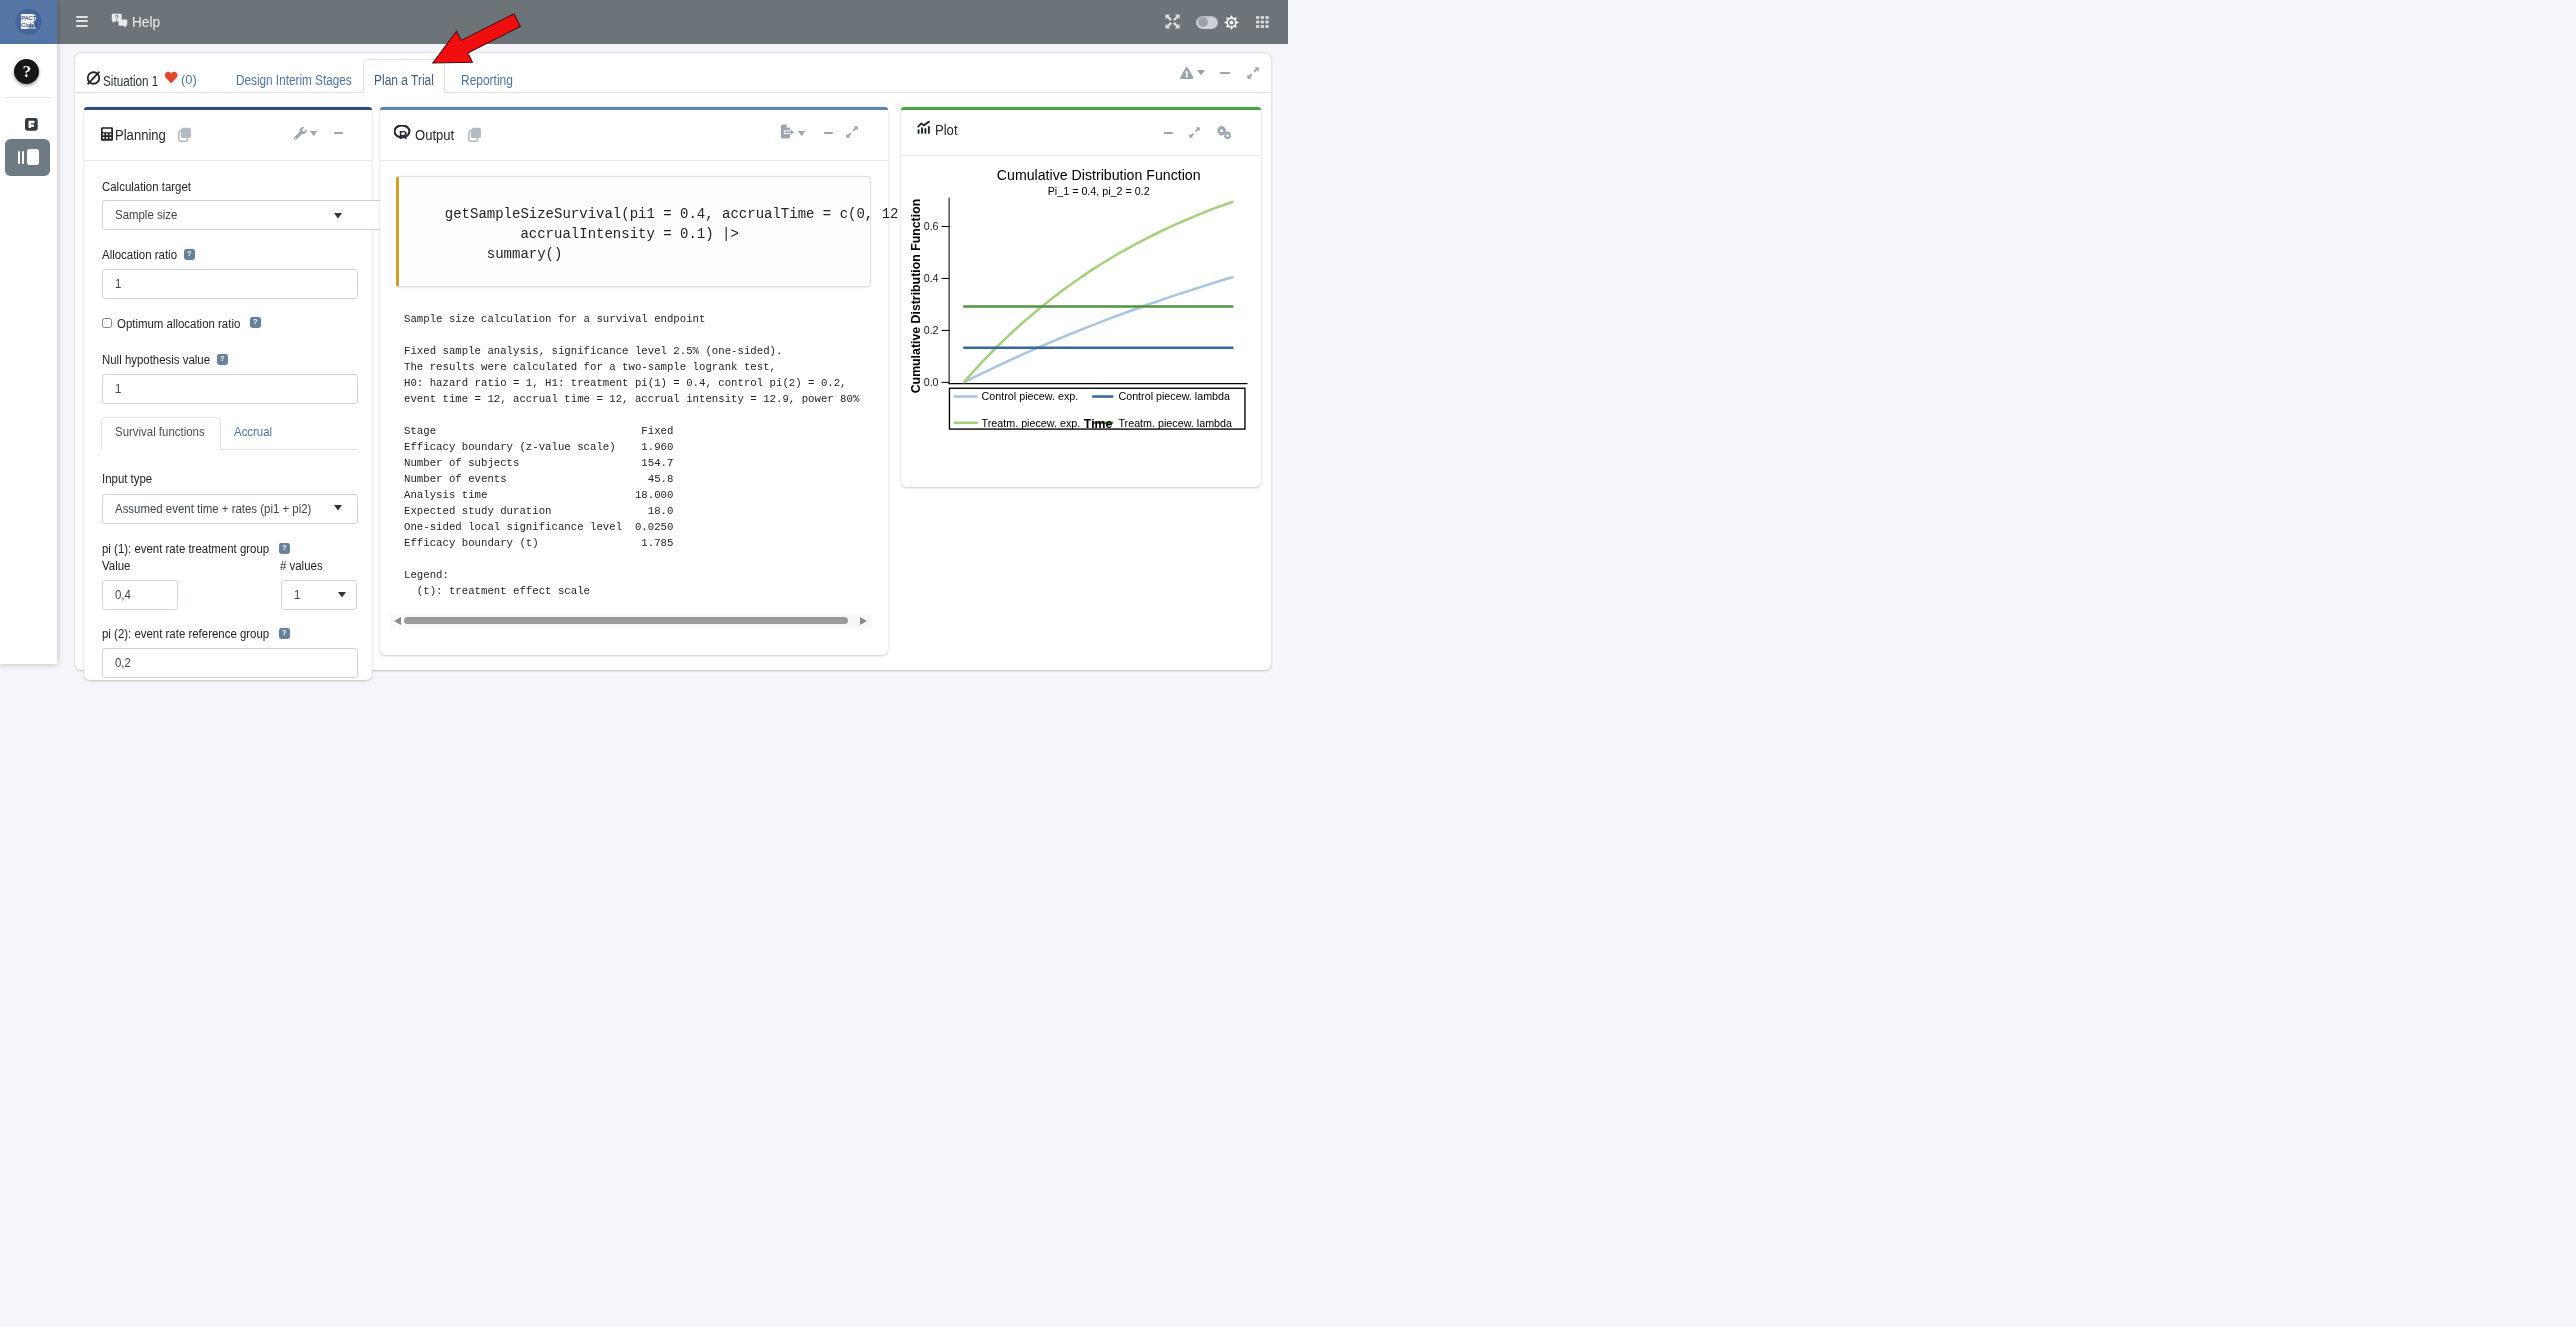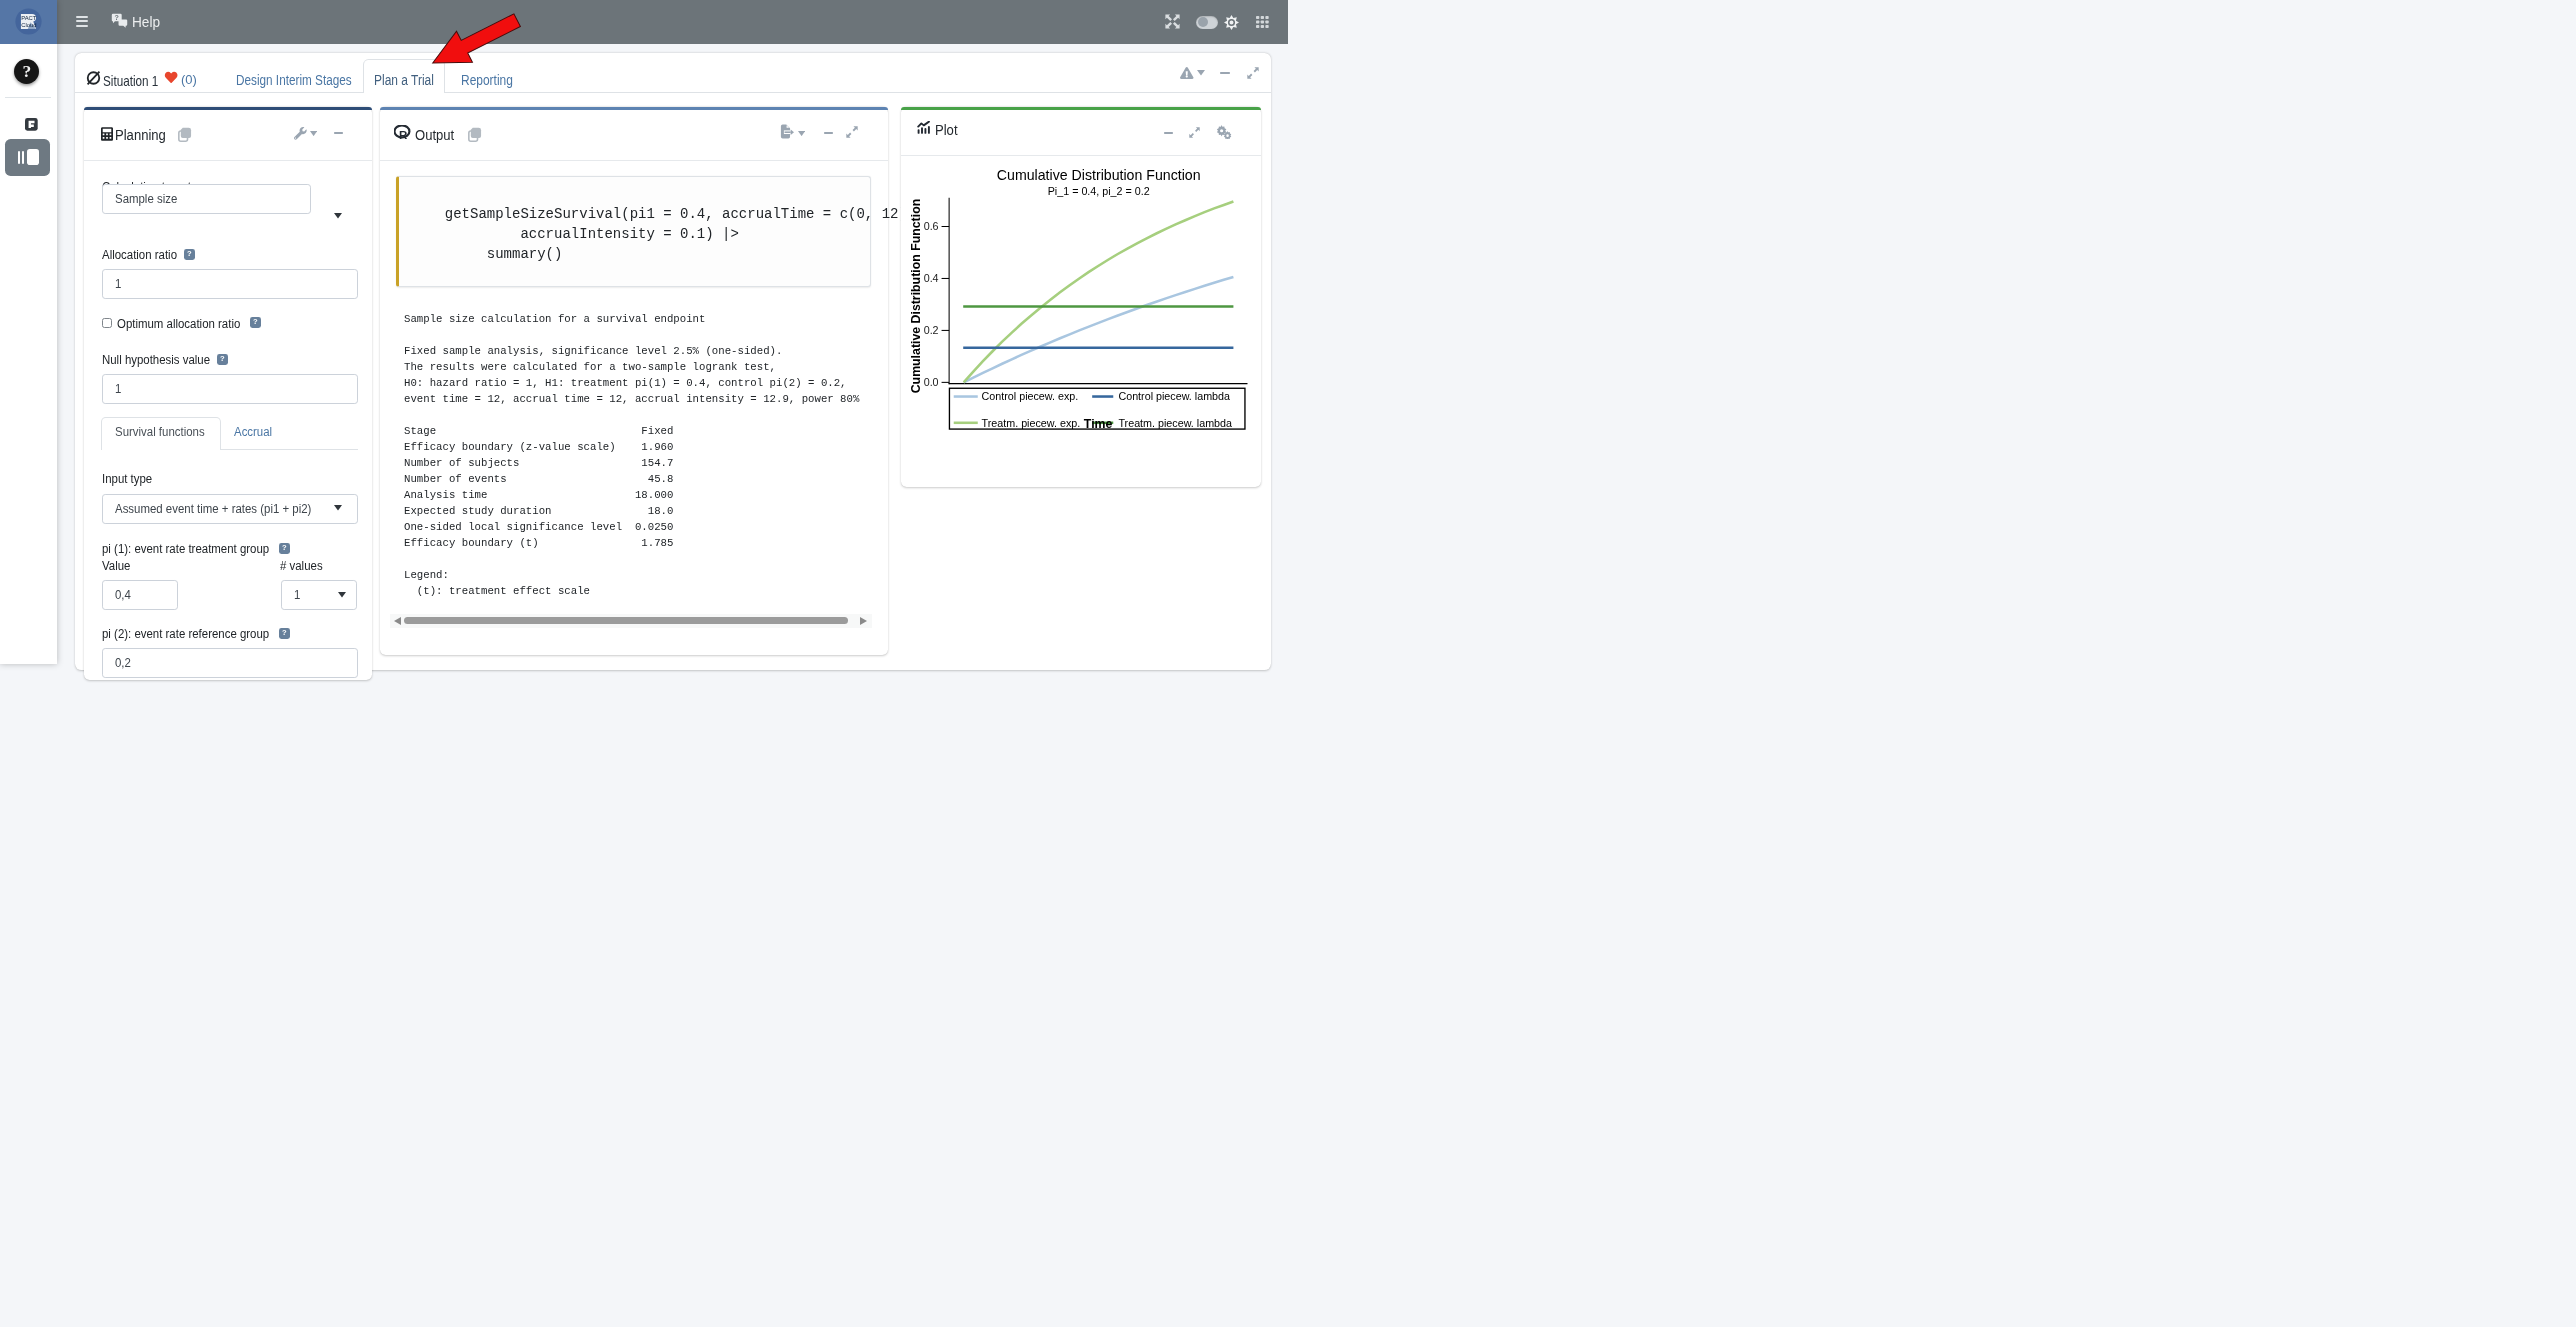--- a/index.html
+++ b/index.html
@@ -127,21 +127,21 @@
 </svg>
 <svg class="abs" style="left:294px;top:127px;" width="12.7" height="12.7" viewBox="0 0 512 512">
   <path fill="#9aa5b1" d="M507.73 109.1c-2.24-9.03-13.54-12.09-20.12-5.51l-74.36 74.36-67.88-11.31-11.31-67.88 74.36-74.36c6.62-6.62 3.43-17.9-5.66-20.16-47.38-11.74-99.55.91-136.58 37.93-39.64 39.64-50.55 97.1-34.05 147.2L18.74 402.76c-24.99 24.99-24.99 65.51 0 90.5 24.99 24.99 65.51 24.99 90.5 0l213.21-213.21c50.12 16.71 107.47 5.68 147.37-34.22 37.07-37.07 49.7-89.32 37.91-136.73zM64 472c-13.25 0-24-10.75-24-24 0-13.26 10.75-24 24-24s24 10.74 24 24c0 13.25-10.75 24-24 24z"></path>
 </svg>
 <svg class="abs" style="left:310px;top:131px;" width="7.2" height="5.2" viewBox="0 0 10 7">
     <path fill="#9aa5b1" d="M0 0h10L5 7z"></path>
   </svg>
 <div class="abs" style="left:334px;top:132px;width:9.2px;height:1.9px;background:#9aa5b1;border-radius:0.8px;"></div>
 
 <div class="lbl nx" style="left:102px;top:181px;">Calculation target</div>
-<div class="inp" style="left:102px;top:184px;width:209px;height:29.5px;">
+<div class="inp" style="left:102px;top:200px;width:296px;height:29.5px;">
     <span>Sample size</span>
   </div>
 <svg class="abs" style="left:334px;top:213px;" width="8" height="5.6" viewBox="0 0 10 7">
     <path fill="#2f353b" d="M0 0h10L5 7z"></path>
   </svg>
 
 <div class="lbl nx" style="left:102px;top:249px;">Allocation ratio</div>
 <div class="qb" style="left:184px;top:249px;">?</div>
 <div class="inp" style="left:102px;top:269px;width:256px;height:29.5px;">
     <span>1</span>

